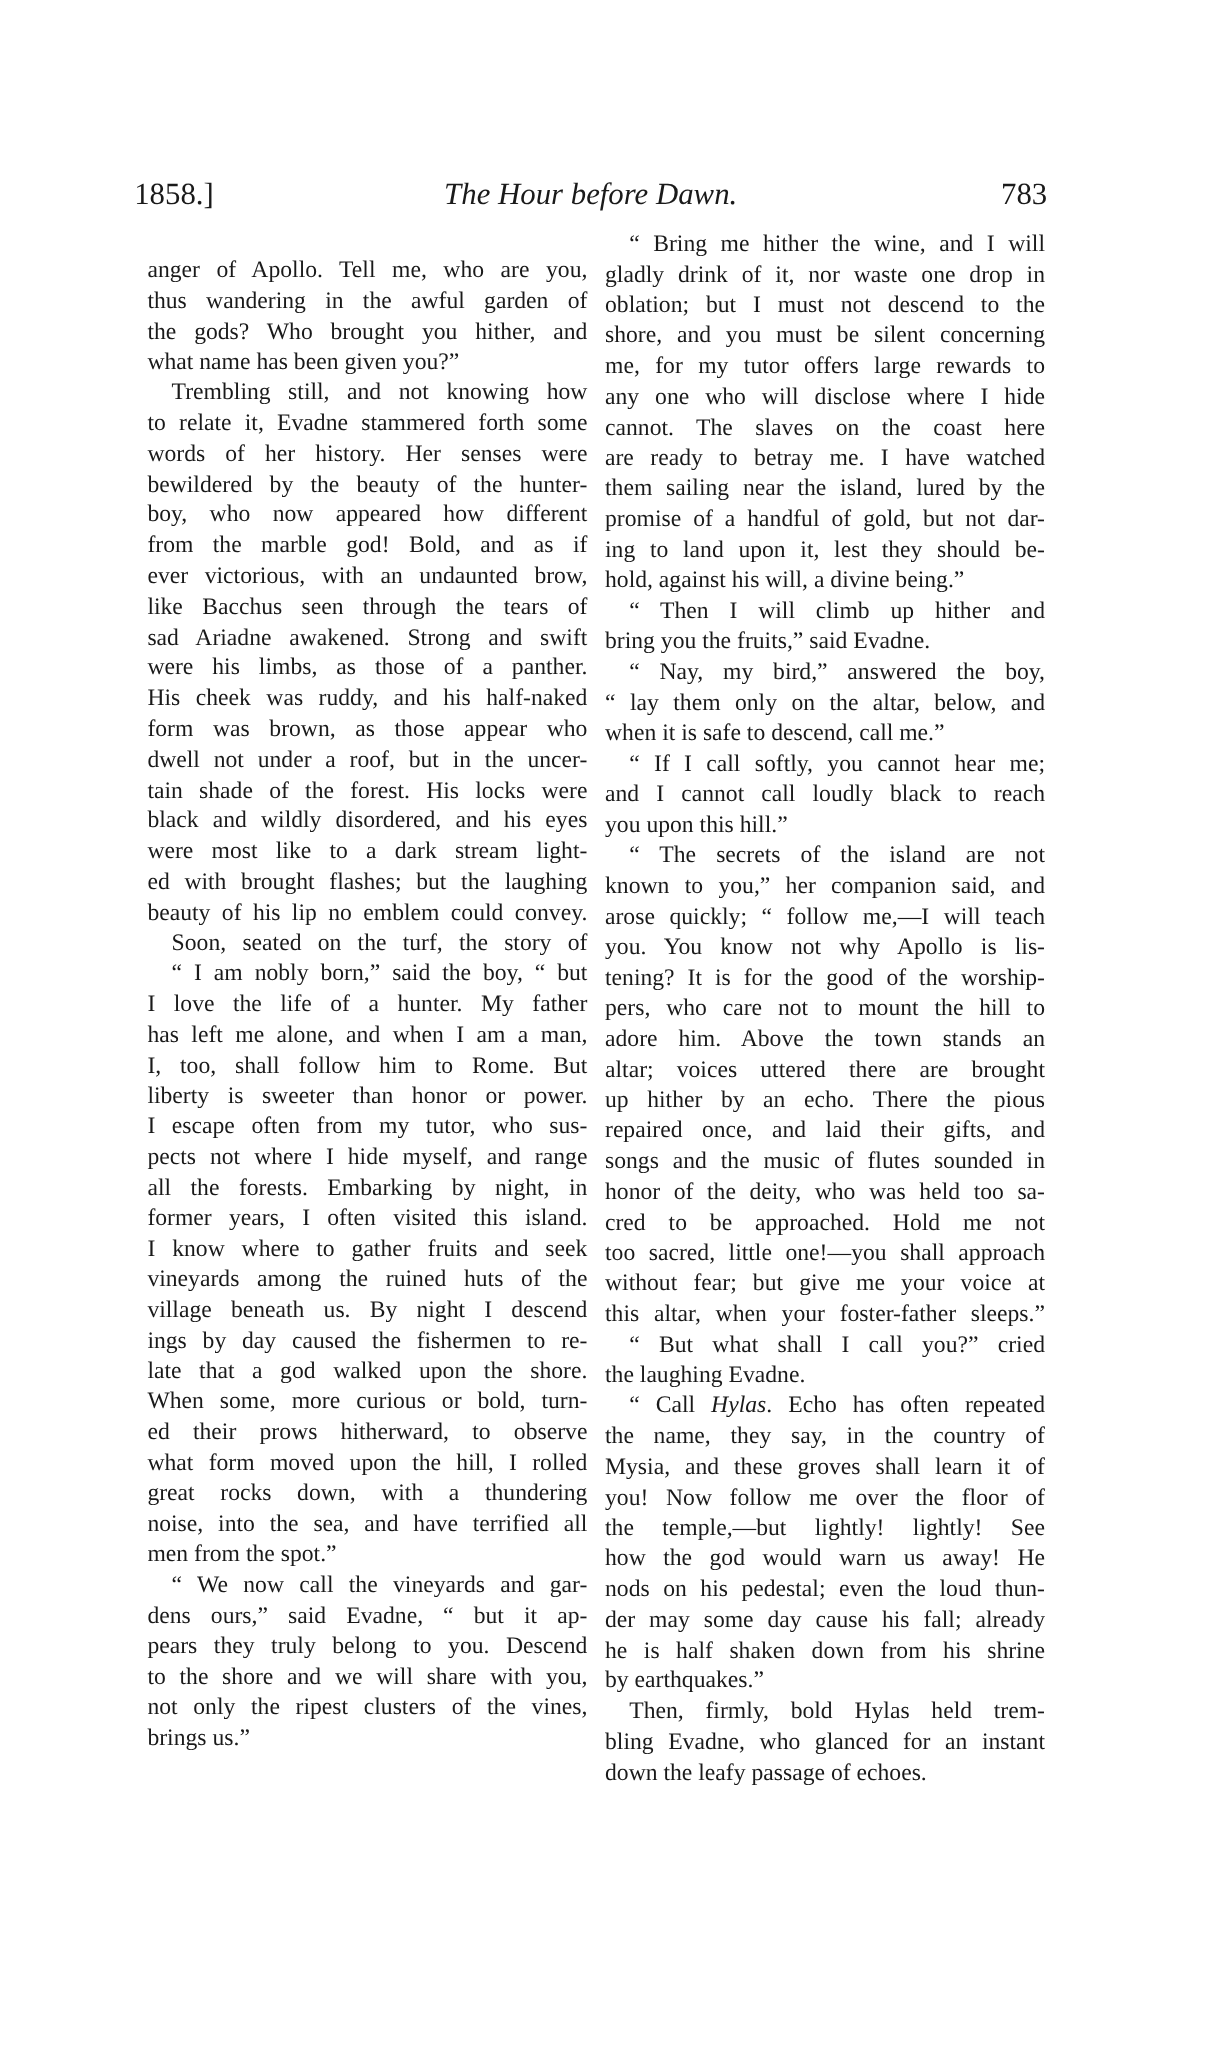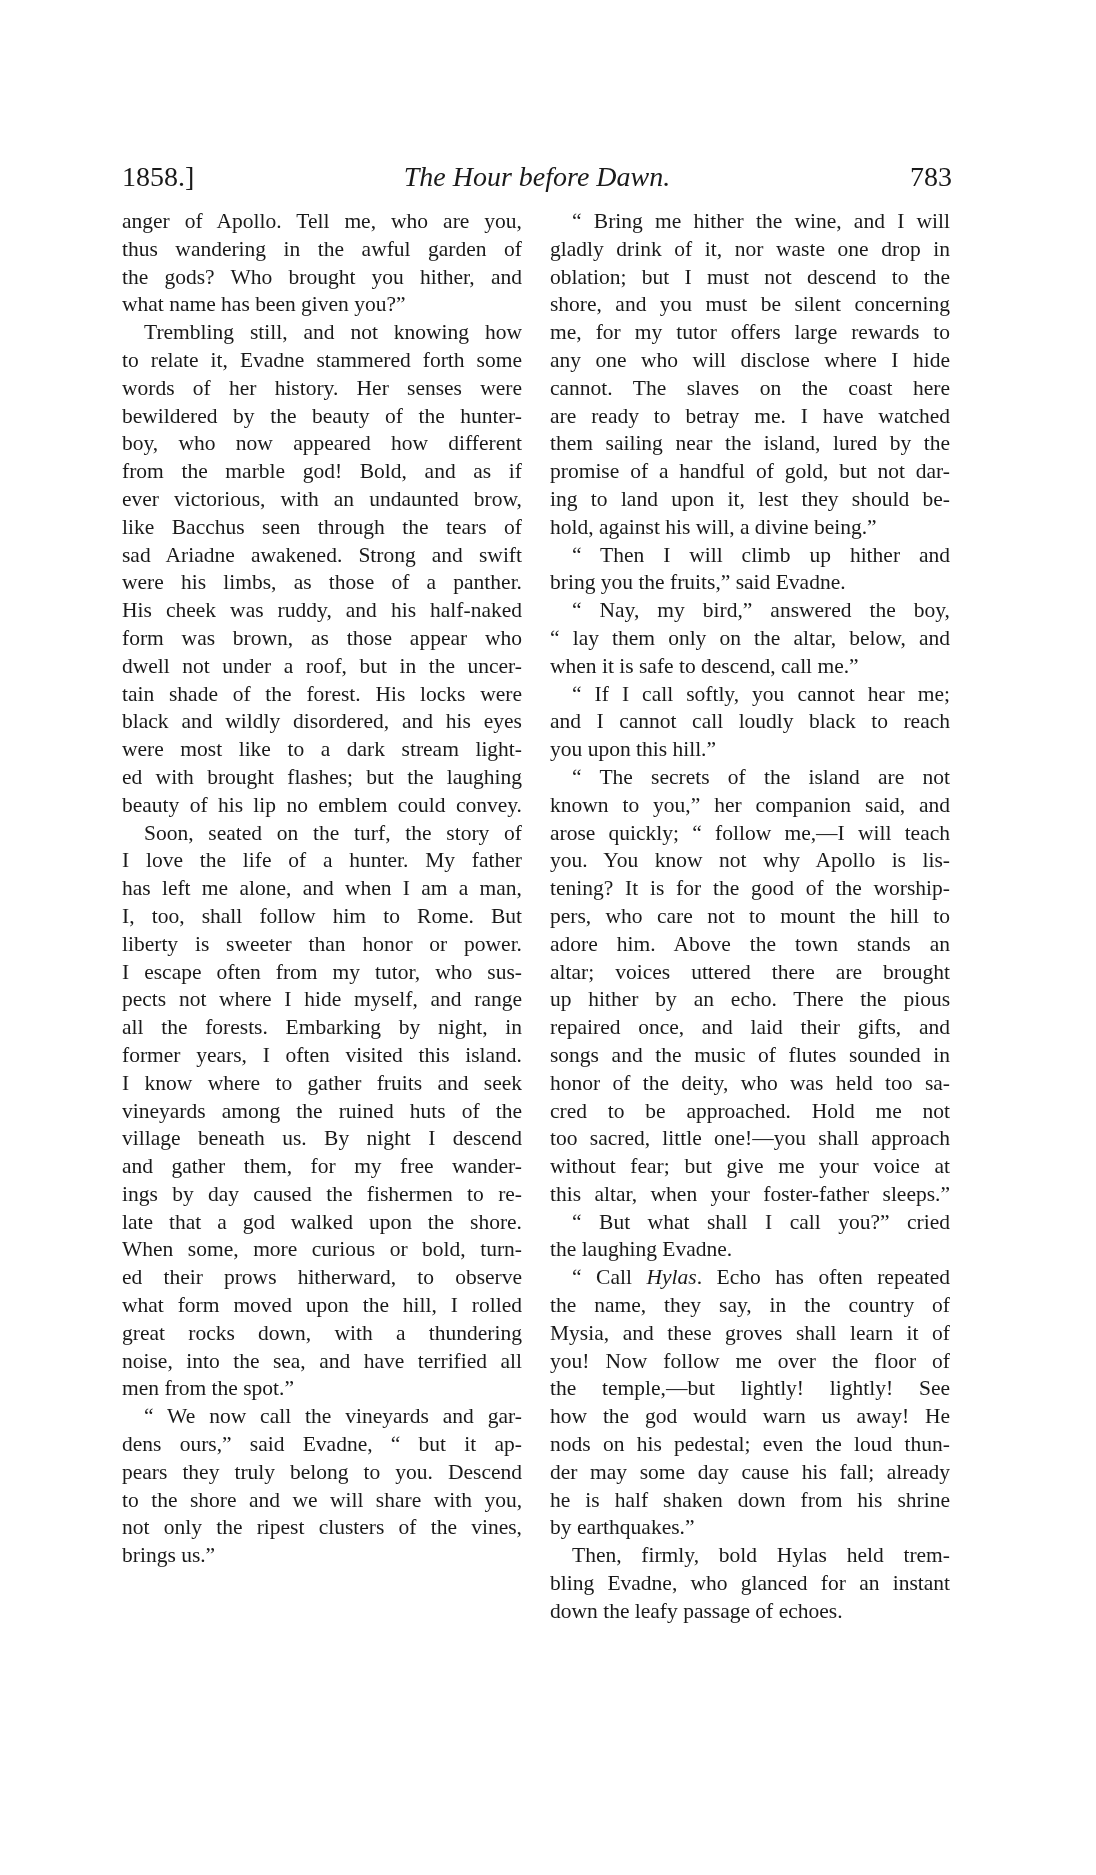--- a/index.html
+++ b/index.html
@@ -49,21 +49,21 @@
       position: absolute;
       top: 48px;
       left: 0;
       width: 830px;
     }
     .col {
       position: absolute;
       top: 0;
       width: 400px;
     }
-    .col.left { left: 0; }
+    .col.left { left: 12px; margin-top: 24px; }
     .col.right { left: 428px; }
     .line {
       display: block;
       font-size: 21.5px;
       line-height: 27.8px;
       height: 27.8px;
       white-space: nowrap;
       text-align: justify;
       text-align-last: justify;
       overflow: visible;
@@ -104,32 +104,32 @@
         <span class="line">were his limbs, as those of a panther.</span>
         <span class="line">His cheek was ruddy, and his half-naked</span>
         <span class="line">form was brown, as those appear who</span>
         <span class="line">dwell not under a roof, but in the uncer-</span>
         <span class="line">tain shade of the forest.  His locks were</span>
         <span class="line">black and wildly disordered, and his eyes</span>
         <span class="line">were most like to a dark stream light-</span>
         <span class="line">ed with brought flashes; but the laughing</span>
         <span class="line">beauty of his lip no emblem could convey.</span>
         <span class="line indent">Soon, seated on the turf, the story of</span>
+        <span class="line indent">“ I am nobly born,” said the boy, “ but</span>
         <span class="line">I love the life of a hunter.  My father</span>
         <span class="line">has left me alone, and when I am a man,</span>
         <span class="line">I, too, shall follow him to Rome.  But</span>
         <span class="line">liberty is sweeter than honor or power.</span>
         <span class="line">I escape often from my tutor, who sus-</span>
         <span class="line">pects not where I hide myself, and range</span>
         <span class="line">all the forests.  Embarking by night, in</span>
         <span class="line">former years, I often visited this island.</span>
         <span class="line">I know where to gather fruits and seek</span>
         <span class="line">vineyards among the ruined huts of the</span>
         <span class="line">village beneath us.  By night I descend</span>
-        <span class="line">and gather them, for my free wander-</span>
         <span class="line">ings by day caused the fishermen to re-</span>
         <span class="line">late that a god walked upon the shore.</span>
         <span class="line">When some, more curious or bold, turn-</span>
         <span class="line">ed their prows hitherward, to observe</span>
         <span class="line">what form moved upon the hill, I rolled</span>
         <span class="line">great rocks down, with a thundering</span>
         <span class="line">noise, into the sea, and have terrified all</span>
         <span class="line last">men from the spot.”</span>
         <span class="line indent">“ We now call the vineyards and gar-</span>
         <span class="line">dens ours,” said Evadne, “ but it ap-</span>

